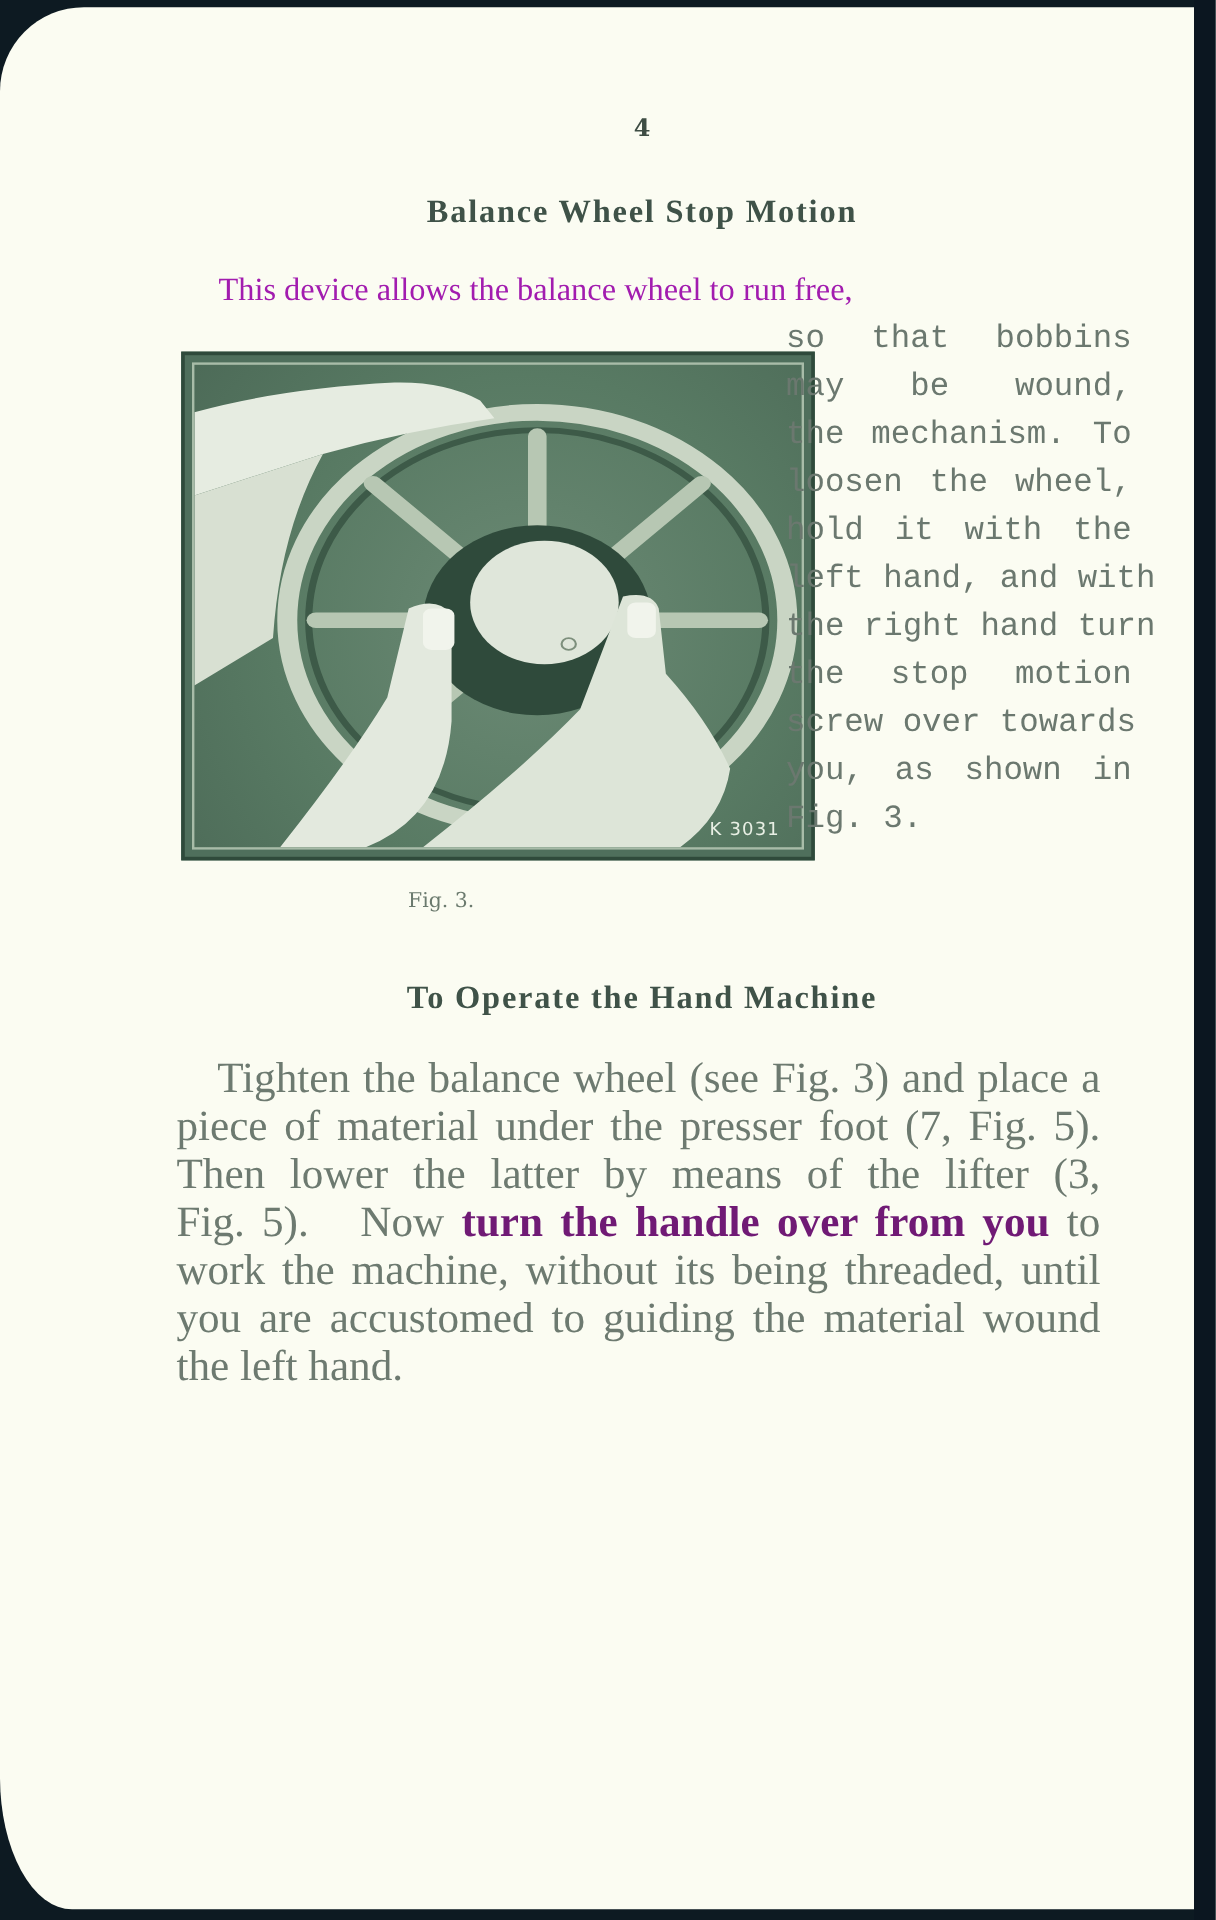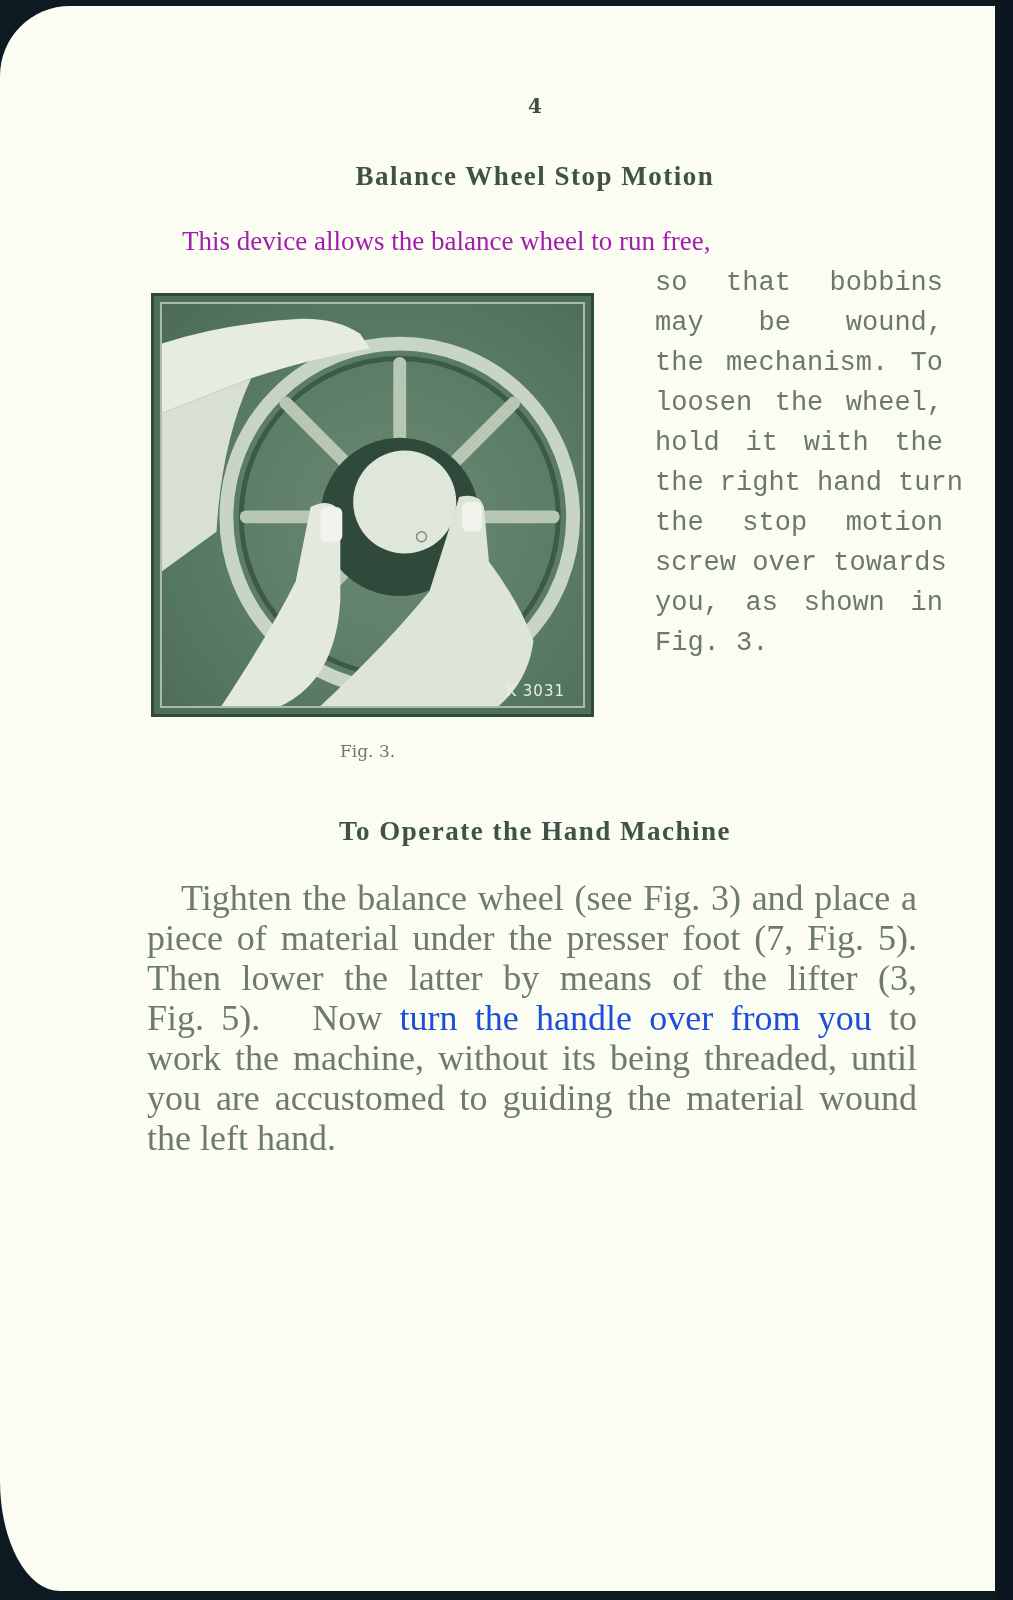--- a/index.html
+++ b/index.html
@@ -34,21 +34,21 @@
     }
     .h1 { top: 155px; }
     .h2 { top: 810px; }
     .lead {
       position: absolute; left: 182px; top: 220px; width: 740px;
       font-size: 27px; color: #a21caf; text-align: justify;
       font-family: "Liberation Serif", serif;
     }
     .figure {
       position: absolute; left: 151px; top: 287px;
-      width: 443px; height: 424px;
+      width: 528px; height: 424px;
       border: 3px solid #2f4a3b;
       box-sizing: border-box;
       background: #4f6f5c;
       overflow: hidden;
     }
     .figure-inner {
       position: absolute; left: 6px; top: 6px; right: 6px; bottom: 6px;
       border: 2px solid #a8bca8;
       background: radial-gradient(circle at 55% 55%, #6c8a75 0%, #587a63 60%, #4d6b58 100%);
     }
@@ -71,21 +71,21 @@
     .side-text .line { display: block; text-align: justify; text-align-last: justify; height: 40px; white-space: nowrap; }
     .side-text .line.last { text-align-last: left; }
     .body-para {
       position: absolute; left: 147px; top: 872px; width: 770px;
       font-size: 36px; line-height: 40px; color: #6d7a70;
       font-family: "Liberation Serif", serif;
     }
     .body-para .line { display: block; height: 40px; text-align: justify; text-align-last: justify; white-space: nowrap; }
     .body-para .line.last { text-align-last: left; }
     .body-para .indent { padding-left: 34px; }
-    .bold { font-weight: normal; color: #1d4ed8; }
+    .bold { font-weight: bold; color: #701a75; }
   </style>
 </head>
 <body>
 
 <div class="right-edge"></div>
 
 <div class="page">
   <div class="page-number">4</div>
 
   <div class="heading h1">Balance Wheel Stop Motion</div>
@@ -125,20 +125,21 @@
     </div>
   </div>
   <div class="caption">Fig. 3.</div>
 
   <div class="side-text">
     <span class="line">so that bobbins</span>
     <span class="line">may be wound,</span>
     <span class="line">the mechanism. To</span>
     <span class="line">loosen the wheel,</span>
     <span class="line">hold it with the</span>
+    <span class="line">left hand, and with</span>
     <span class="line">the right hand turn</span>
     <span class="line">the stop motion</span>
     <span class="line">screw over towards</span>
     <span class="line">you, as shown in</span>
     <span class="line last">Fig. 3.</span>
   </div>
 
   <div class="heading h2">To Operate the Hand Machine</div>
 
   <div class="body-para">

